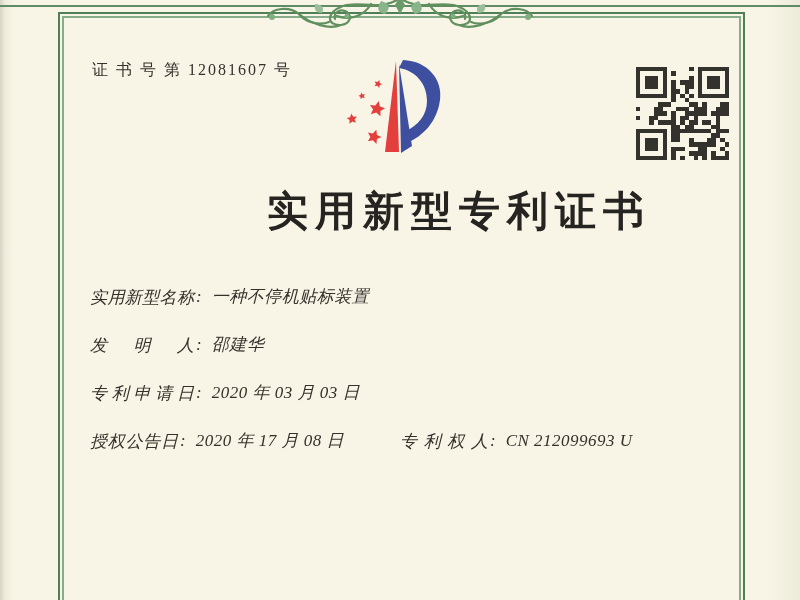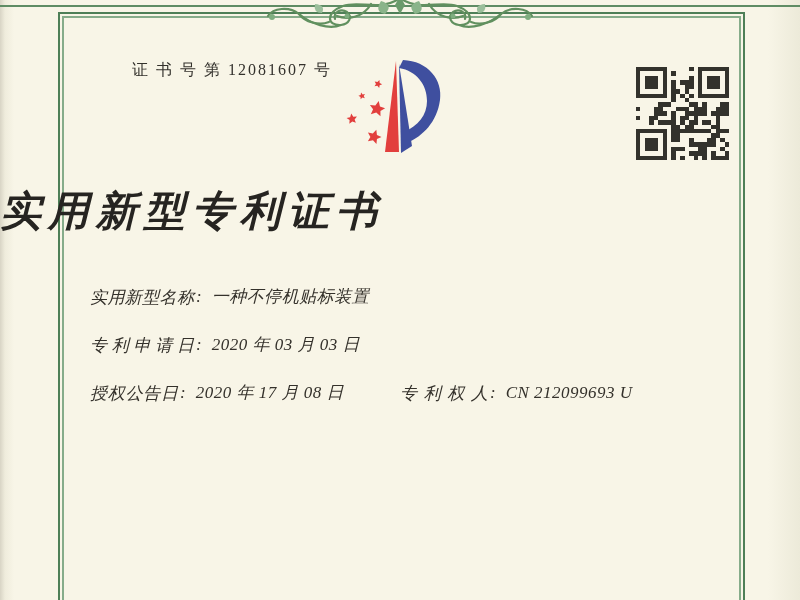--- a/index.html
+++ b/index.html
@@ -8,26 +8,26 @@
     font-family:"Liberation Serif","DejaVu Serif",serif;
     background:linear-gradient(90deg,#d8d4c5 0px,#efecdc 5px,#f8f5e7 14px,#f8f5e7 96%,#ecead9 100%);
   }
   .top-line{position:absolute;top:5px;left:0;width:800px;height:2px;background:#5f8c64;}
   .frame{
     position:absolute;left:58px;top:12px;width:683px;height:640px;
     border:2px solid #4e7f57;
     box-shadow:inset 0 0 0 2px #f8f5e7,inset 0 0 0 4px #86ac8a;
   }
   .ornament{position:absolute;top:-4px;left:50%;transform:translateX(-50%);}
-  .cert-no{position:absolute;left:92px;top:60px;font-size:16px;letter-spacing:2px;color:#33312c;margin-left:40px;}
+  .cert-no{position:absolute;left:92px;top:60px;font-size:16px;letter-spacing:2px;color:#33312c;}
   .logo{position:absolute;left:333px;top:56px;}
   .qr{position:absolute;left:636px;top:67px;width:93px;height:93px;}
   .title{
-    position:absolute;left:0;top:184px;width:651px;text-align:left;
-    font-size:41px;font-weight:bold;color:#262421;letter-spacing:7px;font-style:italic;
+    position:absolute;left:0;top:184px;width:651px;text-align:right;
+    font-size:41px;font-weight:bold;color:#262421;letter-spacing:7px;
   }
   .fields{position:absolute;left:90px;top:273px;width:660px;}
   .row{height:48px;line-height:48px;font-size:17px;color:#34312b;white-space:nowrap;font-style:italic;}
   .lbl{
     display:inline-block;width:104px;vertical-align:middle;line-height:1.2;
     text-align:justify;text-align-last:justify;
   }
   .lbl.short{width:88px;}
   .colon{display:inline-block;margin:0 10px 0 2px;}
   .val{letter-spacing:0.5px;}
@@ -305,20 +305,23 @@
     <rect x="20" y="20" width="1" height="1" fill="#33322c"></rect>
   </svg>
 
 <div class="title">实用新型专利证书</div>
 
 <div class="fields">
   <div class="row">
     <span class="lbl">实用新型名称</span><span class="colon">:</span><span class="val">一种不停机贴标装置</span>
   </div>
   <div class="row">
+    <span class="lbl">发明人</span><span class="colon">:</span><span class="val">邵建华</span>
+  </div>
+  <div class="row">
     <span class="lbl">专利申请日</span><span class="colon">:</span><span class="val">2020 年 03 月 03 日</span>
   </div>
   <div class="row footer-row">
     <div class="grp">
       <span class="lbl short">授权公告日</span><span class="colon">:</span><span class="val">2020 年 17 月 08 日</span>
     </div>
     <div class="grp right">
       <span class="lbl short">专利权人</span><span class="colon">:</span><span class="val">CN 212099693 U</span>
     </div>
   </div>

